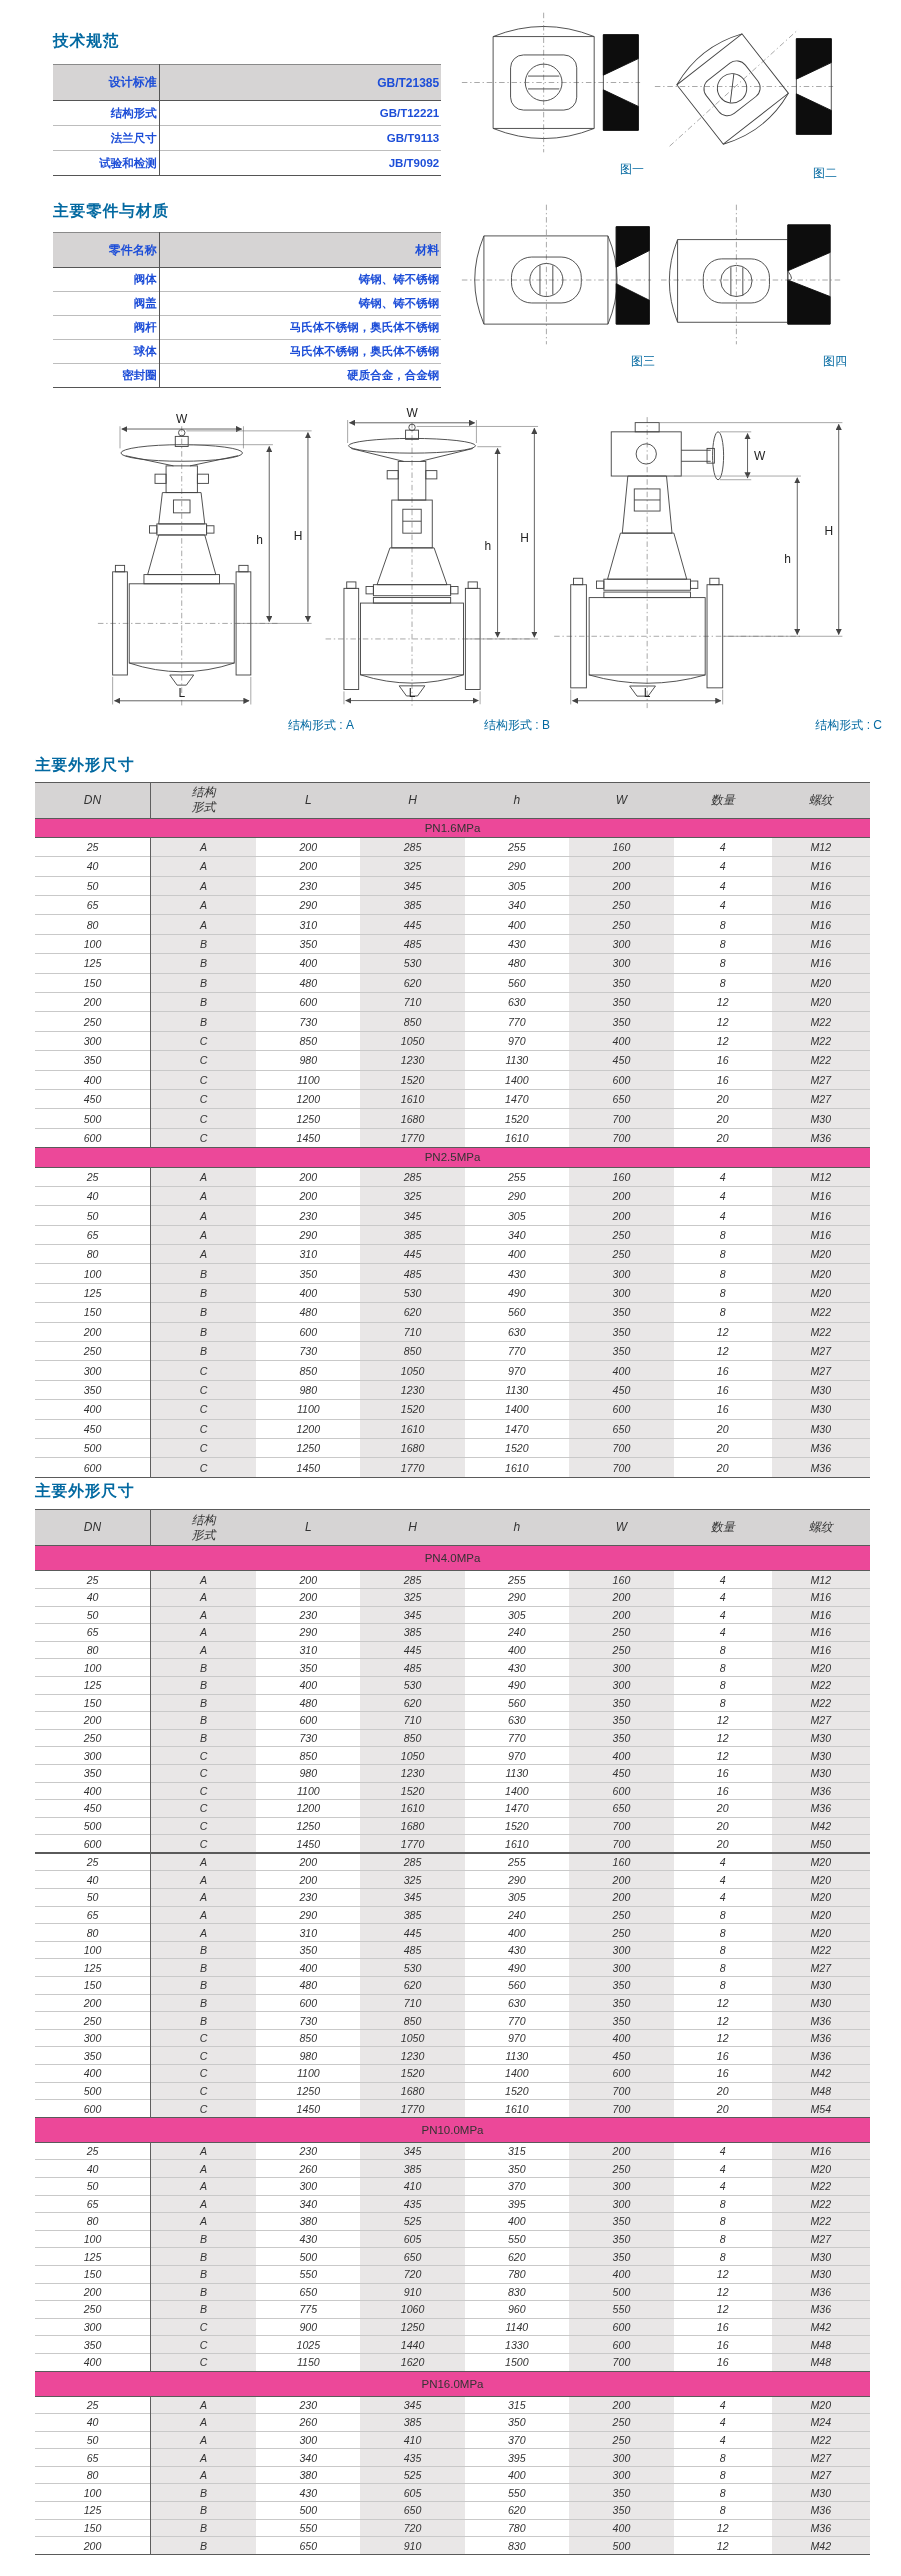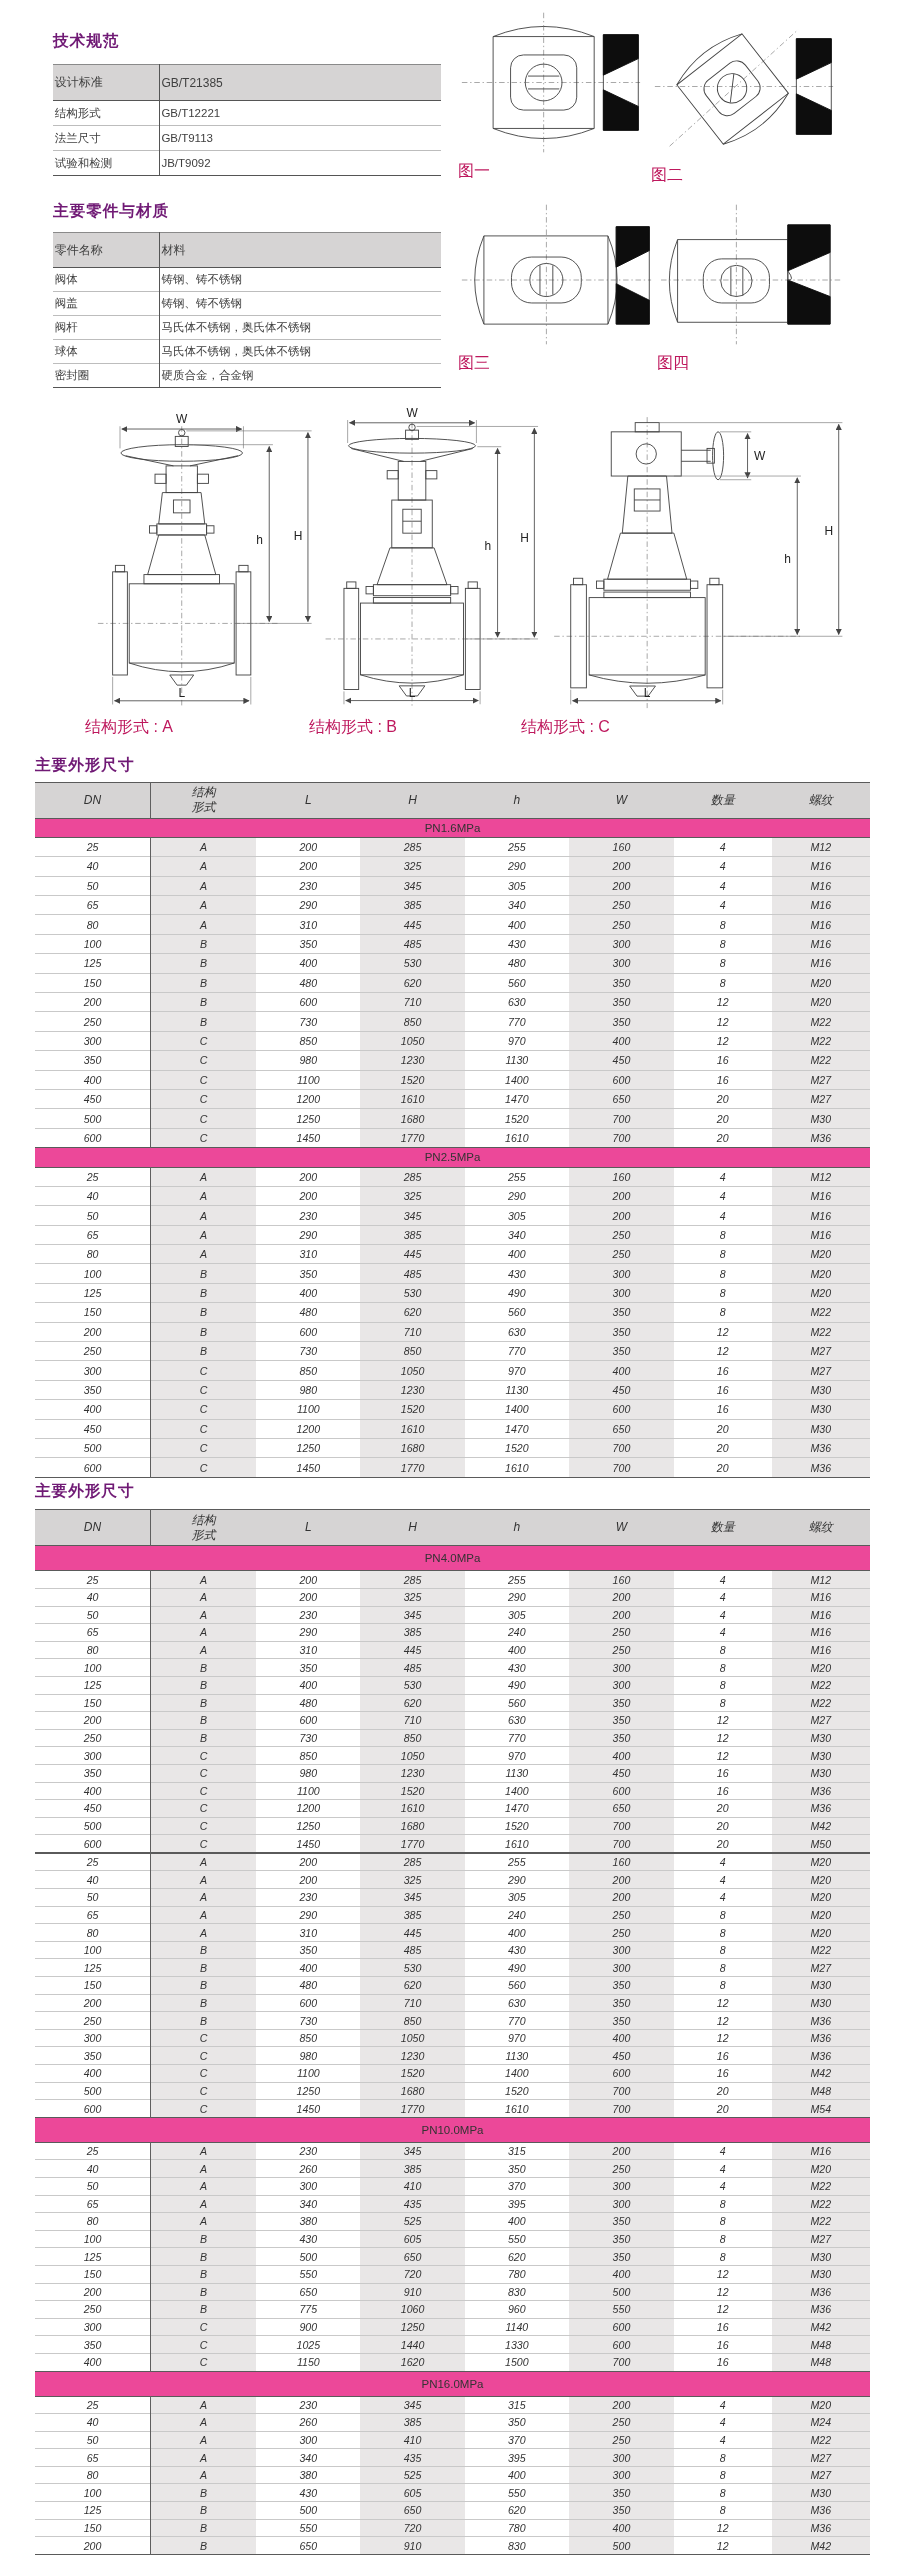--- a/index.html
+++ b/index.html
@@ -1,22 +1,22 @@
 <!DOCTYPE html>
 <html style="font-size:14.7px"><head>
 <meta charset="utf-8">
 <style>
   html,body{margin:0;padding:0;background:#fff;}
   body{font-family:"Liberation Sans","DejaVu Sans",sans-serif;color:#333;}
   #page{position:relative;width:902px;height:2576px;background:#fff;overflow:hidden;}
-  .sec-title{font-size:15.7px;font-weight:700;color:#701a75;letter-spacing:0.9px;}
+  .sec-title{font-size:15.7px;font-weight:700;color:#0369a1;letter-spacing:0.9px;}
   
   .mini-tbl{border-collapse:collapse;table-layout:fixed;width:100%;
             border-top:0.9px solid #8a8a8a;border-bottom:1.8px solid #555;}
-  .mini-tbl td,.mini-tbl th{text-align:left;font-size:11.5px;color:#404040;font-weight:normal;
+  .mini-tbl td,.mini-tbl th{text-align:right;font-size:11.5px;color:#1d4ed8;font-weight:bold;
             padding:0 1.8px;overflow:hidden;}
   .mini-tbl td:first-child,.mini-tbl th:first-child{width:102px;border-right:0.9px solid #555;}
   .mini-tbl tbody tr td{height:24px;}
   .mini-tbl tbody tr + tr td{border-top:0.9px solid #bdbdbd;}
   .spec-tbl tbody tr:first-child td{background:#d6d4d4;height:35px;border-bottom:1.8px solid #555;font-size:12px;}
   .mat-tbl thead th{background:#d6d4d4;height:34px;border-bottom:1.8px solid #555;font-size:12px;}
   .mat-tbl tbody tr td{height:23px;}
   .mat-tbl tbody tr:first-child td{border-top:none;}
   
   .dim-section{position:absolute;width:835px;}
@@ -37,21 +37,21 @@
   .dim td{font-size:10.6px;color:#333;}
   .s1 .data-tbl td{height:18.4px;}
   .s2 .data-tbl td{height:16.6px;}
   .dim td.shade,.dim th.shade{background:#e9e7e7;}
   .dim td.c0,.dim th.c0{border-right:0.9px solid #5f5f5f;}
   .dim tbody tr + tr td{border-top:0.9px solid #c9c9c9;}
   .pn-label{height:18.4px;line-height:18.4px;text-align:center;font-size:11.5px;color:#333;background:#ec4899;}
   .s2 .pn-label{height:24px;line-height:24px;}
   
   .fig{position:absolute;}
-  .fig .cap,.structure .cap{text-align:left;font-size:16px;color:#be185d;margin-top:1.8px;}
+  .fig .cap,.structure .cap{text-align:right;font-size:12px;color:#0369a1;margin-top:1.8px;}
   .structure{position:absolute;}
   svg .ln{stroke:#444;fill:none;stroke-width:1;}
   svg .blk{fill:#0d0d0d;stroke:#0d0d0d;}
   svg .cl{stroke:#8a8a8a;stroke-width:0.8;stroke-dasharray:6 3 1.5 3;fill:none;}
   svg .dimln{stroke:#444;stroke-width:0.9;fill:none;}
   svg .ext{stroke:#777;stroke-width:0.7;fill:none;}
   svg text{font-family:"Liberation Sans",sans-serif;font-size:13px;fill:#222;}
 </style>
 </head>
 <body>

